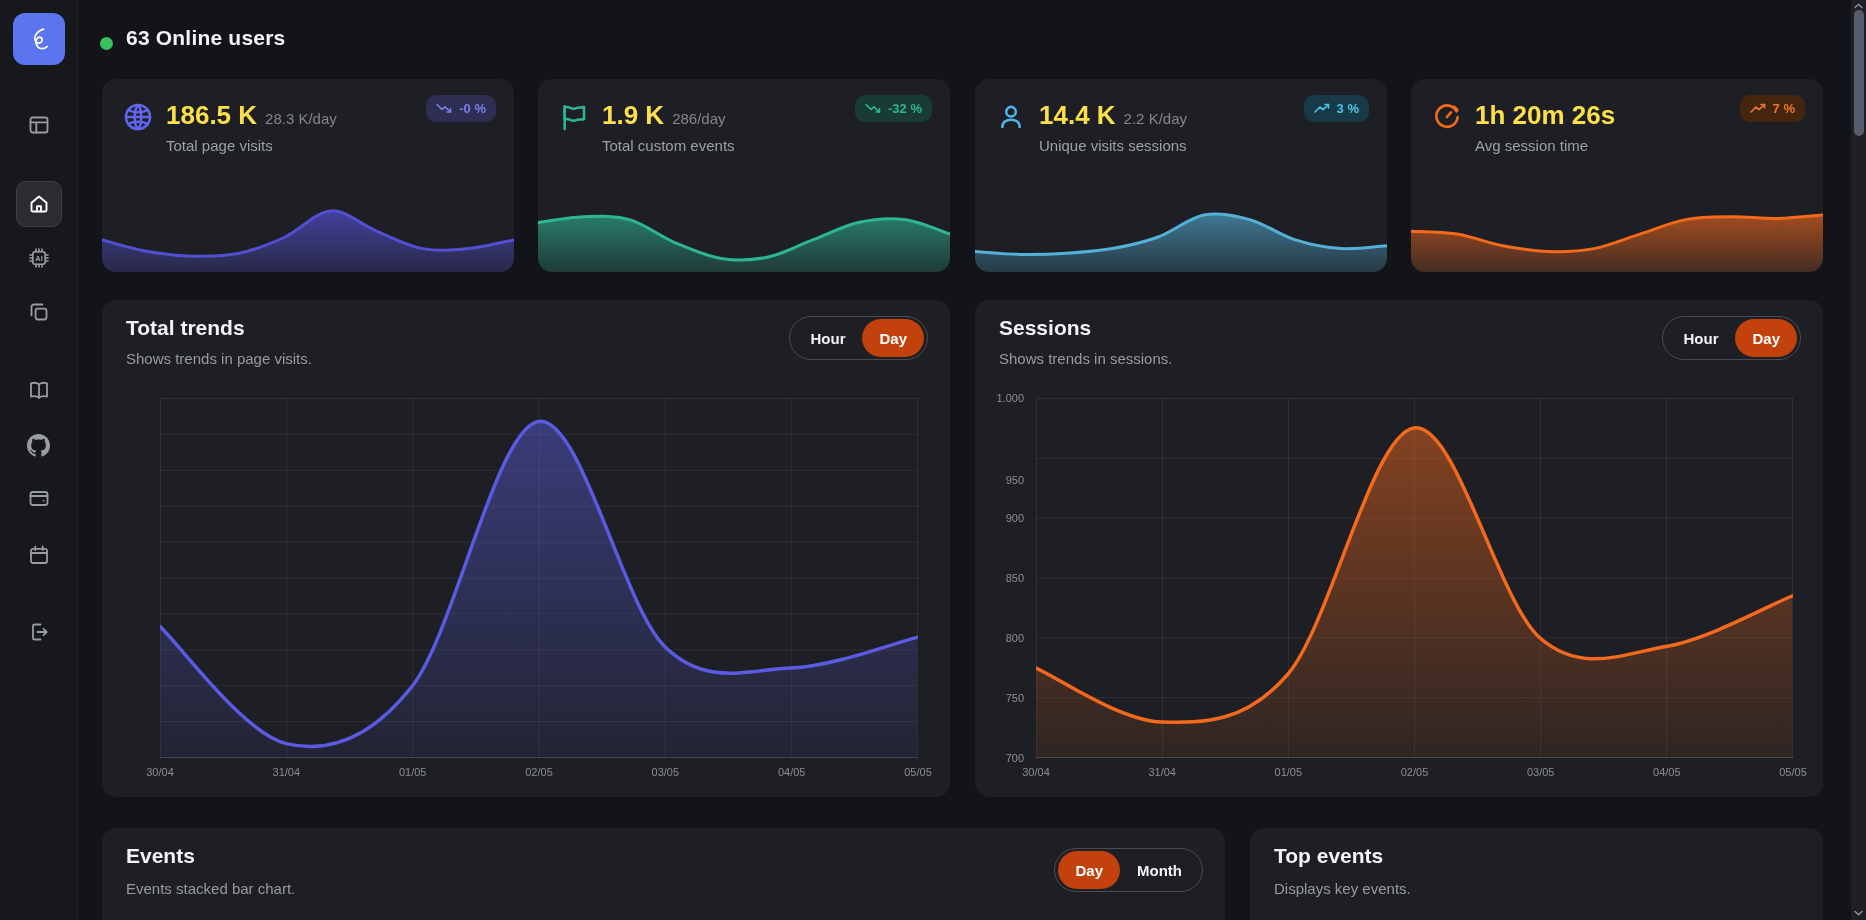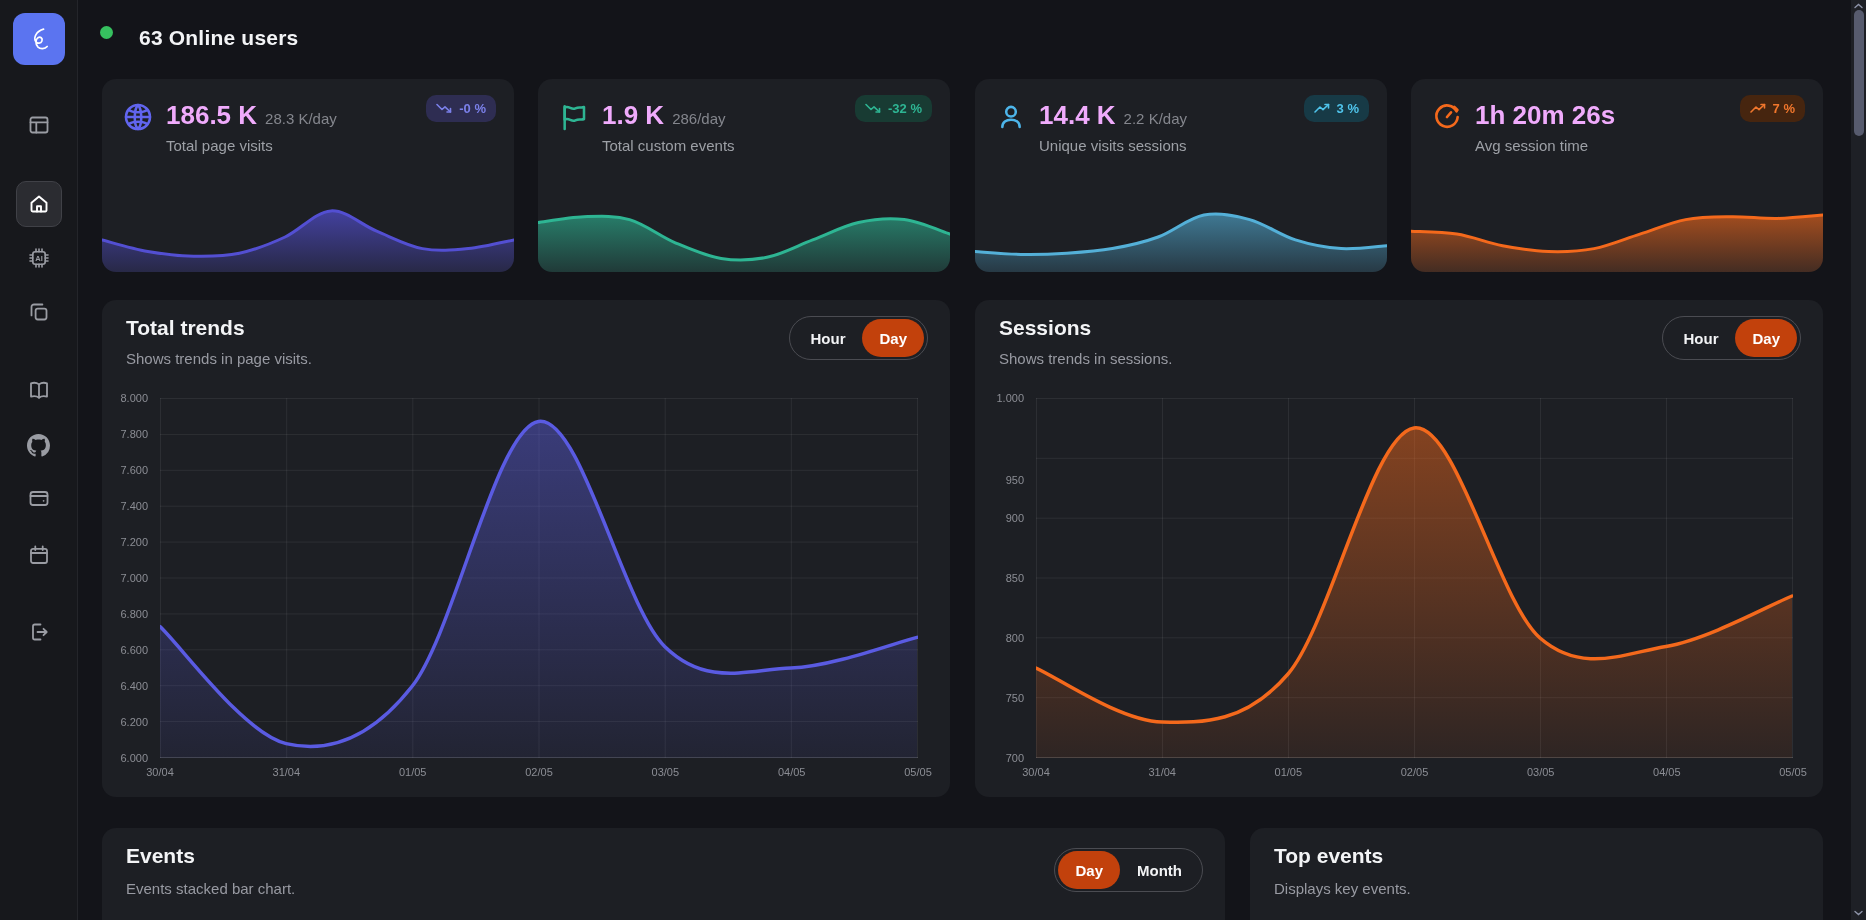--- a/index.html
+++ b/index.html
@@ -21,31 +21,31 @@
     cursor:pointer;
   }
   .nav-ic {
     position:absolute; left:50%; transform:translate(-50%,-50%);
     width:46px; height:46px; display:flex; align-items:center; justify-content:center;
     border-radius:10px; color:#9a9ca3; cursor:pointer;
   }
   .nav-ic.active { background:#2b2c31; border:1px solid #404147; color:#ffffff; }
   .nav-ic svg { display:block; }
   
-  .online { position:absolute; left:100px; top:26px; display:flex; align-items:flex-start; gap:26px; }
+  .online { position:absolute; left:100px; top:26px; display:flex; align-items:flex-end; gap:13px; }
   .online .dot { width:13px; height:13px; border-radius:50%; background:#36c05f; }
   .online .txt { font-size:21px; font-weight:700; letter-spacing:.2px; }
   
   .card {
     position:absolute; top:79px; width:412px; height:193px;
     background:#1d1f24; border-radius:14px; overflow:hidden;
   }
   .card .cicon { position:absolute; left:20px; top:22px; width:32px; height:32px; }
   .card .vals { position:absolute; left:64px; top:21px; display:flex; align-items:baseline; gap:8px; white-space:nowrap; }
-  .card .big { font-size:26px; font-weight:700; color:#f0abfc; }
+  .card .big { font-size:26px; font-weight:700; color:#fde047; }
   .card .per { font-size:15px; color:#84868d; }
   .card .lbl { position:absolute; left:64px; top:58px; font-size:15px; color:#9da0a6; }
   .badge {
     position:absolute; right:18px; top:16px; display:flex; align-items:center; gap:7px;
     border-radius:10px; padding:6px 10px; font-size:13px; font-weight:600;
   }
   .spark { position:absolute; left:0; right:0; bottom:0; height:70px; }
   .spark svg { display:block; }
   
   .chart-card {
@@ -296,33 +296,20 @@
     </div>
 </div>
 
 <div class="chart-card" style="left:102px">
   <div class="title">Total trends</div>
   <div class="sub">Shows trends in page visits.</div>
   <div class="toggle">
     <span class="opt">Hour</span>
     <span class="opt on">Day</span>
   </div>
-  <div class="ylabels" style="left:0;width:52px">
-      <span style="top: 0px;">8.000</span>
-      <span style="top: 36px;">7.800</span>
-      <span style="top: 72px;">7.600</span>
-      <span style="top: 108px;">7.400</span>
-      <span style="top: 144px;">7.200</span>
-      <span style="top: 180px;">7.000</span>
-      <span style="top: 216px;">6.800</span>
-      <span style="top: 252px;">6.600</span>
-      <span style="top: 288px;">6.400</span>
-      <span style="top: 324px;">6.200</span>
-      <span style="top: 360px;">6.000</span>
-    </div>
   <div class="plot" style="left:58px;width:758px">
       <svg width="758" height="360">
         <defs>
           <linearGradient id="grad0" x1="0" y1="0" x2="0" y2="1">
             <stop offset="0" stop-color="rgba(93,95,226,0.45)"></stop>
             <stop offset="1" stop-color="rgba(93,95,226,0.08)"></stop>
           </linearGradient>
         </defs>
         <line x1="0" y1="0.5" x2="758" y2="0.5" stroke="rgba(255,255,255,0.07)" stroke-width="1"></line>
         <line x1="0" y1="36.4" x2="758" y2="36.4" stroke="rgba(255,255,255,0.07)" stroke-width="1"></line>

